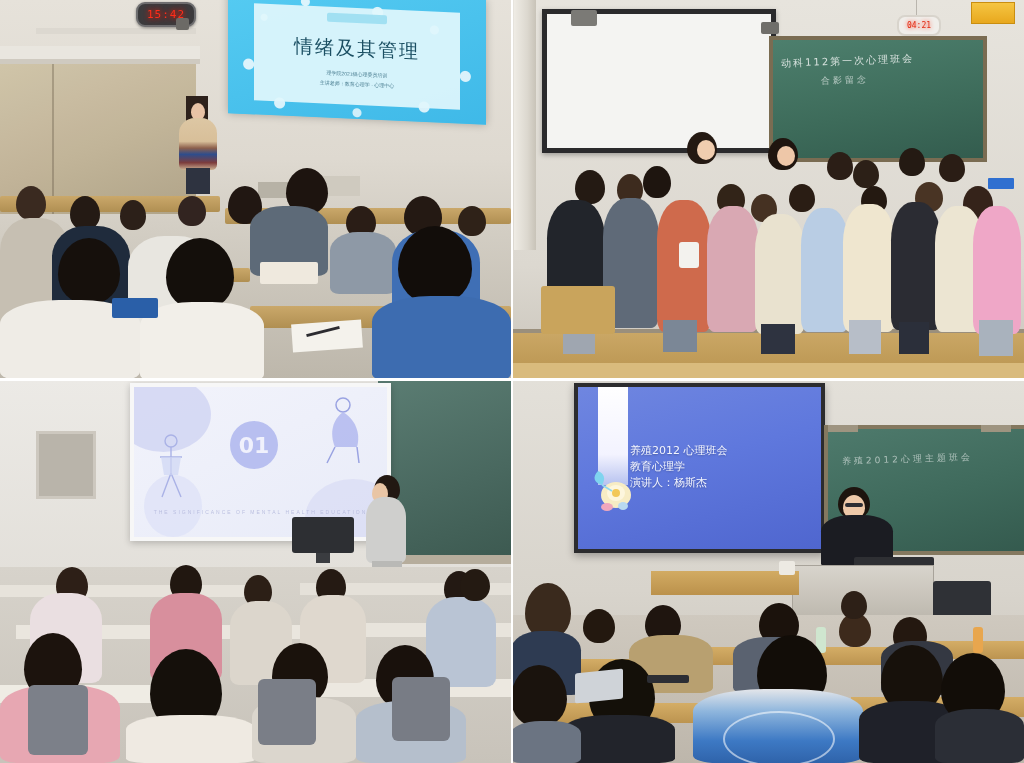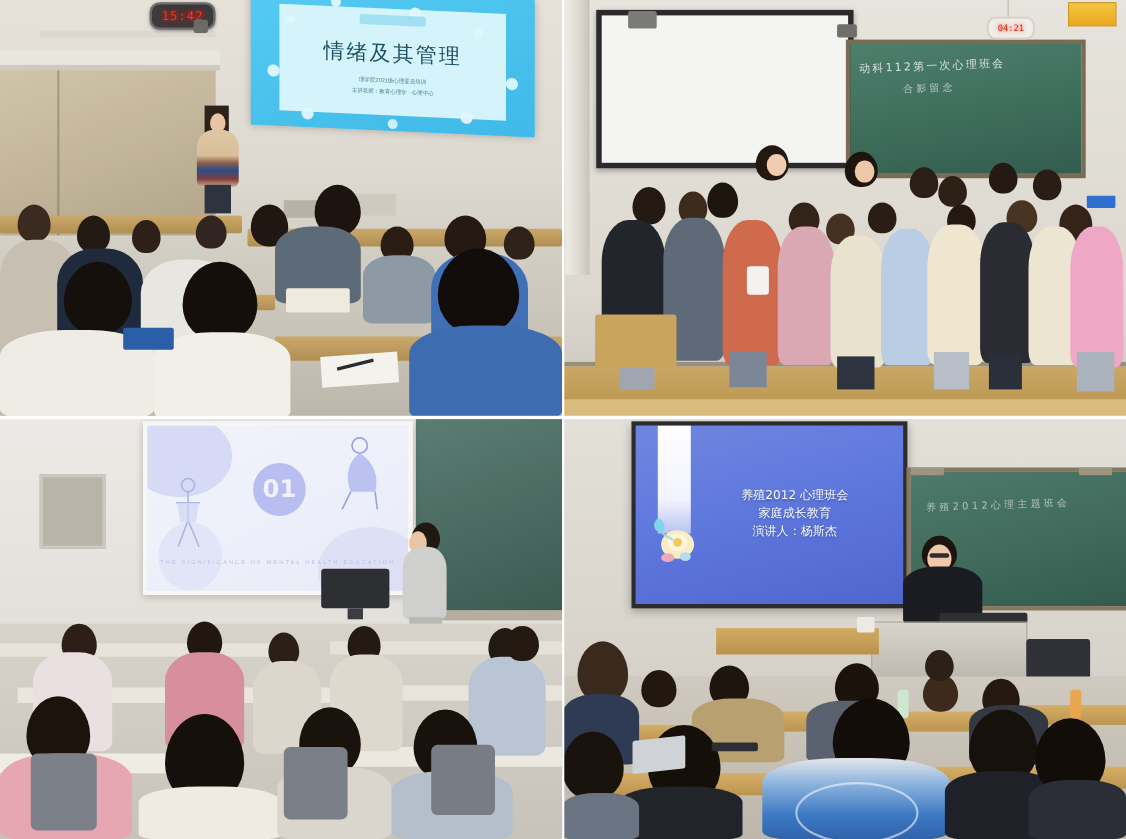--- a/index.html
+++ b/index.html
@@ -74,21 +74,21 @@
       linear-gradient(180deg,#f5c542,#e8a81e);border:1px solid #c98e10;}
   .p2-bluebadge{position:absolute;left:477px;top:178px;width:26px;height:11px;background:#2f6fd0;border-radius:1px;}
   .p2-floor{position:absolute;left:0;right:0;bottom:0;height:46px;background:linear-gradient(180deg,#caa765,#b8934f);}
   .p2-floorlight{position:absolute;left:0;right:0;bottom:0;height:16px;background:#d9bb7d;}
 
   
   #p3{background:#dcd8d2;}
   .p3-wall{position:absolute;inset:0;background:linear-gradient(180deg,#eceae6,#e2dfd9 55%,#cfccc5);}
   .p3-screen{position:absolute;left:130px;top:4px;width:237px;height:150px;background:
       linear-gradient(155deg,#f2f3fb 0%,#eef0fa 42%,#e8ebf8 100%);border:4px solid #f7f7f7;
-      box-shadow:0 2px 7px rgba(0,0,0,.22);overflow:hidden;}
+      box-shadow:0 2px 7px rgba(0,0,0,.22);overflow:hidden;padding-left:16px;}
   .p3-blob1{position:absolute;left:-18px;top:-10px;width:95px;height:75px;border-radius:50%;background:#cdd2f2;opacity:.75;}
   .p3-blob2{position:absolute;left:10px;top:88px;width:58px;height:62px;border-radius:50%;background:#dfe2f7;opacity:.8;}
   .p3-blob3{position:absolute;right:-14px;bottom:-22px;width:96px;height:80px;border-radius:50%;background:#d5d9f4;opacity:.6;}
   .p3-circle{position:absolute;left:96px;top:34px;width:48px;height:48px;border-radius:50%;background:#b8bff0;
       display:flex;align-items:center;justify-content:center;}
   .p3-circle span{font-size:22px;color:#f0f1fc;font-family:"DejaVu Sans",sans-serif;font-weight:bold;}
   .p3-figA{position:absolute;left:22px;top:44px;width:34px;height:72px;}
   .p3-figB{position:absolute;right:24px;top:8px;width:50px;height:76px;}
   .p3-slidetitle{position:absolute;left:0;right:0;top:98px;text-align:center;font-size:14px;
       color:#8f96c9;letter-spacing:3px;font-family:"DejaVu Sans",sans-serif;opacity:.62;}
@@ -104,21 +104,21 @@
   
   #p4{background:#cfccc6;}
   .p4-wall{position:absolute;inset:0;background:linear-gradient(180deg,#e3e0d9,#d8d4cc 55%,#c6c1b8);}
   .p4-screen{position:absolute;left:63px;top:4px;width:243px;height:162px;background:
       linear-gradient(165deg,#6f86e0 0%,#5f78dd 45%,#4f66cf 100%);border:4px solid #2c2c2e;
       box-shadow:0 3px 8px rgba(0,0,0,.3);overflow:hidden;}
   .p4-beam{position:absolute;left:20px;top:-4px;width:30px;height:102px;background:
       linear-gradient(180deg,#ffffff,#f3f3ff 70%,rgba(255,255,255,.55));}
   .p4-flower{position:absolute;left:12px;top:78px;width:52px;height:48px;}
   .p4-txt{position:absolute;left:52px;top:56px;right:6px;color:#f4f6ff;font-family:"DejaVu Sans",sans-serif;
-      font-size:11px;line-height:16px;text-align:center;text-shadow:0 1px 2px rgba(0,0,0,.25);}
+      font-size:11px;line-height:16px;text-align:left;text-shadow:0 1px 2px rgba(0,0,0,.25);}
   .p4-board{position:absolute;left:313px;top:46px;width:200px;height:122px;background:
       linear-gradient(165deg,#4e7a6c,#3f6a5c 55%,#345a4e);border:4px solid #84785f;}
   .p4-chalk{position:absolute;left:14px;top:24px;font-size:9px;color:rgba(255,255,255,.55);
       letter-spacing:3px;transform:rotate(-2deg);font-family:"DejaVu Sans",sans-serif;}
   .p4-podium{position:absolute;left:281px;top:186px;width:140px;height:52px;background:
       linear-gradient(180deg,#d8d4cc,#bdb8ae);border:1px solid #a8a39a;}
   .p4-podtop{position:absolute;left:343px;top:178px;width:80px;height:10px;background:#2e2f33;border-radius:2px;}
   .p4-desk{position:absolute;left:140px;top:192px;width:148px;height:24px;background:
       linear-gradient(180deg,#d2ab63,#bb914b);}
   .p4-chair{position:absolute;left:422px;top:202px;width:58px;height:44px;background:#2f3136;border-radius:3px;}
@@ -349,21 +349,21 @@
           <ellipse cx="26" cy="28" rx="9" ry="8" fill="#fdf6dd"></ellipse>
           <circle cx="26" cy="28" r="4" fill="#f2c85a"></circle>
           <ellipse cx="17" cy="42" rx="6" ry="4" fill="#f0a7bd"></ellipse>
           <ellipse cx="33" cy="41" rx="5" ry="4" fill="#b9d9f0"></ellipse>
           <path d="M8 6 C2 12, 4 18, 12 20 C16 14, 14 8, 8 6 Z" fill="#7fd4ef"></path>
           <path d="M12 20 L22 26" stroke="#8fd8f0" stroke-width="1.6" fill="none"></path>
         </svg>
       </div>
       <div class="p4-txt">
         <div>养殖2012 心理班会</div>
-        <div>家庭成长教育</div>
+        <div>教育心理学</div>
         <div>演讲人：杨斯杰</div>
       </div>
     </div>
 
     <div class="p4-board">
       <div class="p4-chalk">养殖2012心理主题班会</div>
     </div>
     <div class="abs" style="left:317px;top:46px;width:30px;height:7px;background:#9e9480;"></div>
     <div class="abs" style="left:470px;top:46px;width:30px;height:7px;background:#9e9480;"></div>
 

